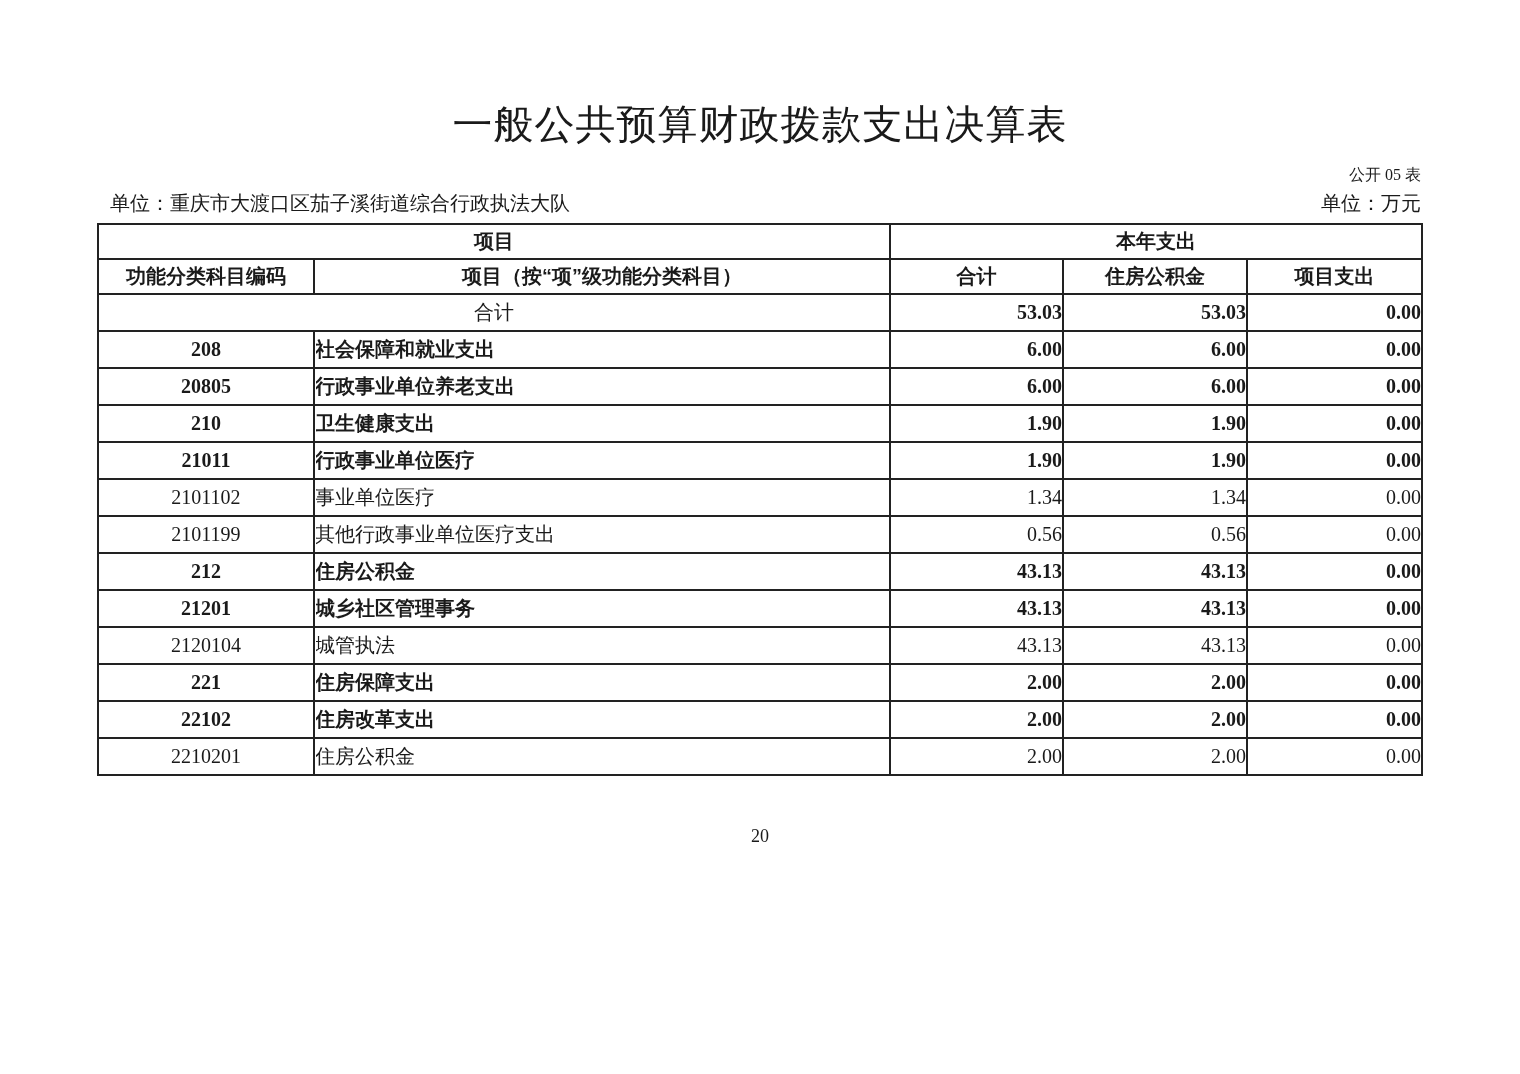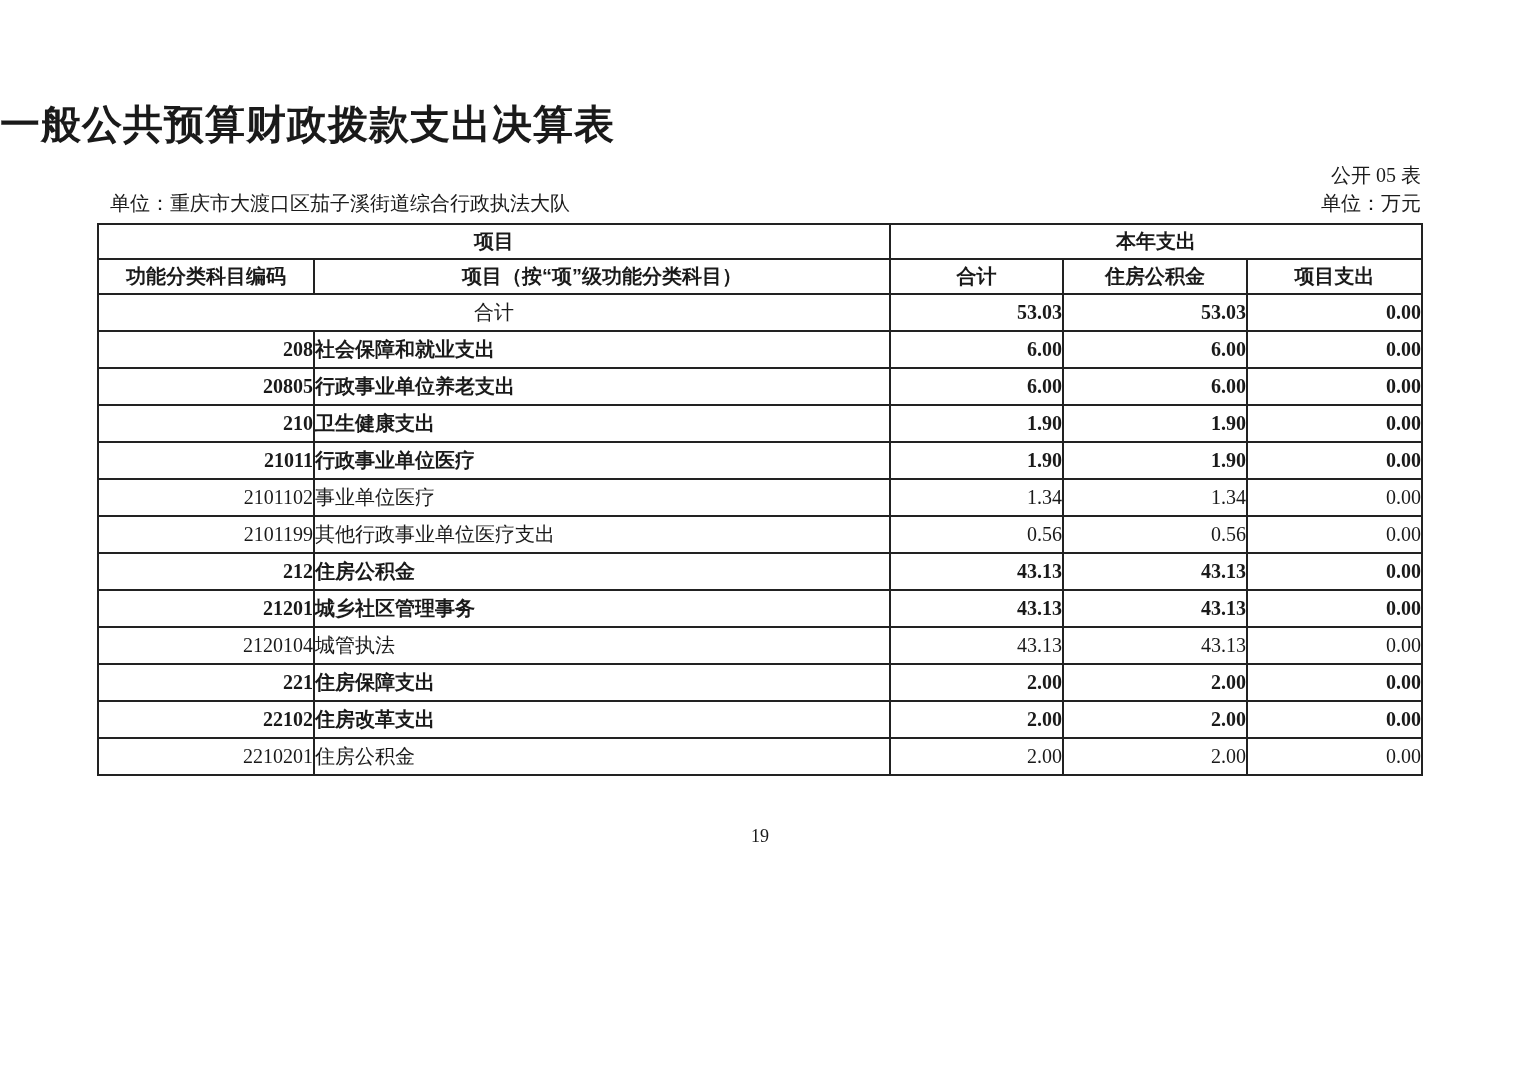--- a/index.html
+++ b/index.html
@@ -8,32 +8,33 @@
     background: #ffffff;
     color: #1a1a1a;
     font-family: "Liberation Serif", "DejaVu Serif", serif;
     overflow: hidden;
     position: relative;
   }
   .page { width: 1520px; height: 1074px; }
 
   .doc-title {
     padding-top: 100px;
-    font-family: "Liberation Sans", "DejaVu Sans", sans-serif;
-    font-weight: bold;
+    text-align: center;
+    font-family: "Liberation Sans", "DejaVu Sans", sans-serif;
+    font-weight: normal;
     font-size: 40px;
     line-height: 48px;
     letter-spacing: 1px;
   }
 
   .sheet-no {
     width: 1324px;
     margin: 14px 0 0 97px;
     text-align: right;
-    font-size: 20px;
+    font-size: 16px;
     line-height: 26px;
   }
 
   .meta-line {
     width: 1311px;
     margin: 1px 0 0 110px;
     display: flex;
     justify-content: space-between;
     font-size: 20px;
     line-height: 28px;
@@ -53,22 +54,22 @@
     overflow: hidden;
     white-space: nowrap;
   }
   table.fiscal th {
     font-family: "Liberation Sans", "DejaVu Sans", sans-serif;
     font-weight: bold;
     height: 33px;
   }
   table.fiscal td { height: 35px; font-weight: normal; }
 
-  td.code { text-align: right; padding-left: 11px; }
-  td.item { text-align: left; padding-left: 9px; }
+  td.code { text-align: center; padding-left: 11px; }
+  td.item { text-align: left; padding-left: 9px; border-radius: 6px; }
   td.num  { text-align: right; padding-right: 10px; }
 
   tr.bold td.code, tr.bold td.num, tr.total-row td.num {
     font-weight: bold;
   }
   tr.bold td.item {
     font-family: "Liberation Sans", "DejaVu Sans", sans-serif;
     font-weight: bold;
   }
   td.total-label {
@@ -215,15 +216,15 @@
         <td class="code">2210201</td>
         <td class="item">住房公积金</td>
         <td class="num">2.00</td>
         <td class="num">2.00</td>
         <td class="num">0.00</td>
       </tr>
     </tbody>
   </table>
 
 
-  <div class="page-number">19</div>
+  <div class="page-number">20</div>
 
 </div>
 
 </body></html>

